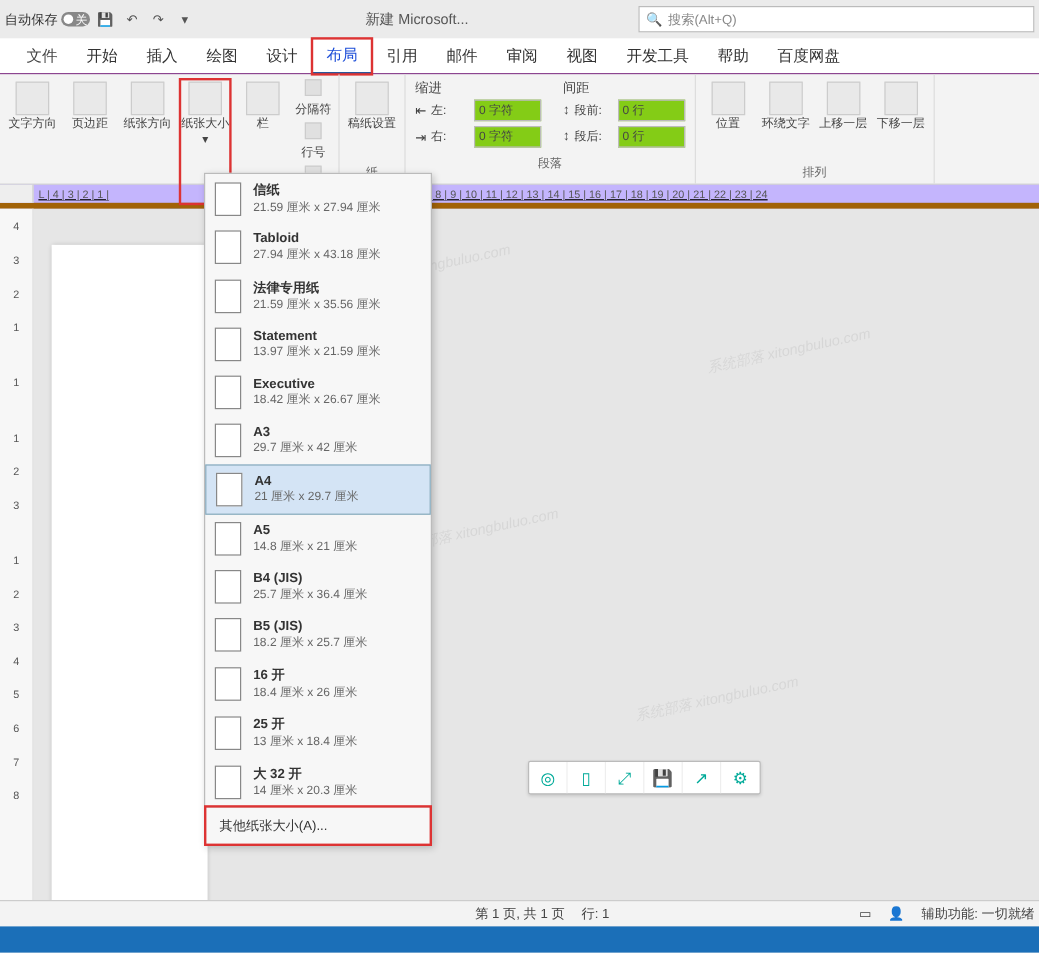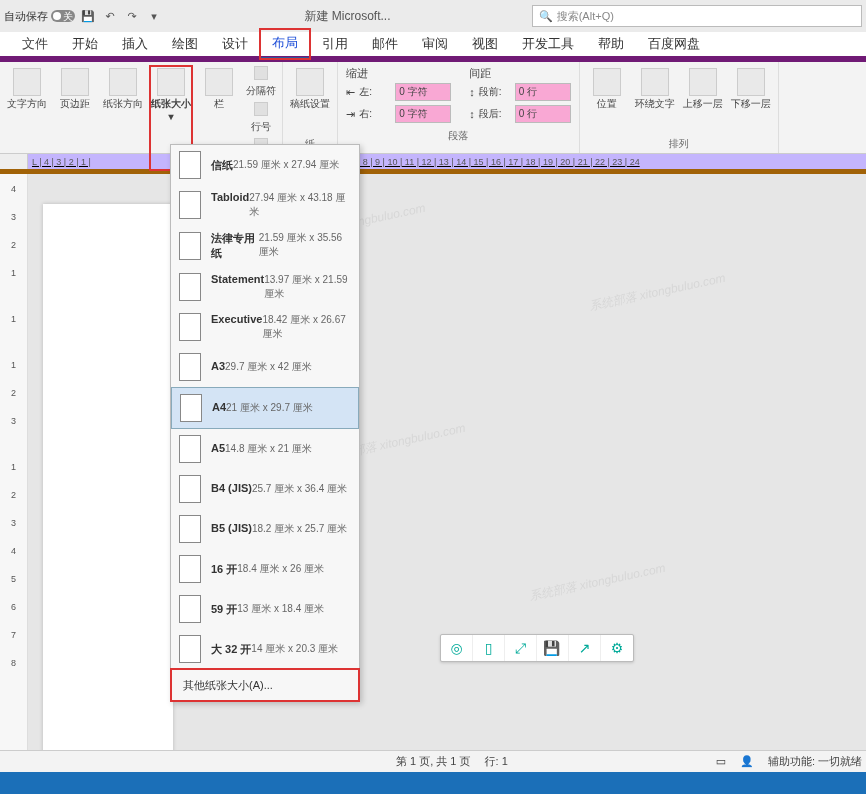--- a/index.html
+++ b/index.html
@@ -8,71 +8,71 @@
 .titlebar { height: 28px; background: #ebebeb; display: flex; align-items: center; font-size: 11px; padding: 16px 4px; }
 .titlebar-left { display: flex; align-items: center; gap: 4px; }
 .autosave { display: flex; align-items: center; gap: 3px; color: #333; }
 .toggle { width: 24px; height: 12px; background: #888; border-radius: 6px; position: relative; display: inline-block; }
 .toggle::after { content: ""; position: absolute; width: 8px; height: 8px; background: #fff; border-radius: 50%; top: 2px; left: 2px; }
 .toggle-lbl { font-size: 10px; color: #fff; margin-left: 12px; }
 .tb-icon { width: 18px; height: 18px; display: flex; align-items: center; justify-content: center; color: #555; }
 .title-center { flex: 1; text-align: center; color: #555; font-size: 12px; }
 .search-box { width: 330px; height: 22px; background: #fff; border: 1px solid #bbb; display: flex; align-items: center; padding: 0 6px; font-size: 11px; color: #888; gap: 4px; }
 
-.tabs { height: 30px; background: #fff; border-bottom: 6px solid #701a75; display: flex; align-items: center; padding-left: 10px; font-size: 13px; color: #333; }
+.tabs { height: 30px; background: #fff; border-bottom: 1px solid #701a75; display: flex; align-items: center; padding-left: 10px; font-size: 13px; color: #333; }
 .tab { padding: 0 12px; height: 30px; display: flex; align-items: center; cursor: pointer; }
 .tab.active { color: #1d4ed8; border-bottom: 2px solid #2b579a; font-weight: 500; }
 .tab.file { color: #444; }
 
 .ribbon { height: 92px; background: #f3f3f3; border-bottom: 1px solid #ccc; display: flex; font-size: 11px; color: #444; }
 .group { border-right: 1px solid #ddd; padding: 4px 6px 2px 6px; display: flex; flex-direction: column; position: relative; }
 .group-body { display: flex; gap: 6px; flex: 1; }
 .group-label { text-align: center; font-size: 10px; color: #666; margin-top: 2px; }
 .big-btn { width: 42px; display: flex; flex-direction: column; align-items: center; gap: 2px; padding-top: 2px; }
 .big-btn .ico { width: 28px; height: 28px; background: #e9e9e9; border: 1px solid #ccc; }
 .big-btn span { font-size: 10px; text-align: center; line-height: 1.1; }
 .small-stack { display: flex; flex-direction: column; gap: 4px; }
 .small-row { display: flex; align-items: center; gap: 4px; font-size: 10px; flex-direction: column; }
 .small-row .lbl-icon { width: 14px; height: 14px; background: #e0e0e0; border: 1px solid #ccc; }
 .indent-group { padding: 4px 8px 2px 8px; }
 .indent-row { display: flex; align-items: center; gap: 4px; margin-bottom: 4px; }
 .indent-row label { font-size: 10px; width: 32px; }
-.spinner { width: 56px; height: 18px; border: 1px solid #bbb; background: #f9a8d4; font-size: 10px; padding-left: 3px; display: flex; align-items: center; }
+.spinner { width: 56px; height: 18px; border: 1px solid #bbb; background: #84cc16; font-size: 10px; padding-left: 3px; display: flex; align-items: center; }
 .sub-head { font-size: 11px; color: #444; margin-bottom: 2px; }
 
 .hl-red { outline: 2px solid #d33; outline-offset: -1px; }
 
 .ruler-row { height: 20px; background: #c4b5fd; border-bottom: 5px solid #a16207; display: flex; text-decoration: underline; }
 .ruler-corner { width: 28px; background: #eee; border-right: 1px solid #ccc; }
 .ruler { flex: 1; position: relative; font-size: 9px; color: #555; white-space: nowrap; overflow: hidden; padding-left: 4px; display: flex; align-items: center; }
 
 .workspace { display: flex; height: calc(100% - 28px - 30px - 92px - 20px - 22px); position: relative; background: #e6e6e6; }
 .vruler { width: 28px; background: #f7f7f7; border-right: 1px solid #ddd; font-size: 9px; color: #555; display: flex; flex-direction: column; align-items: center; padding-top: 10px; gap: 18px; }
 .page-area { flex: 1; position: relative; overflow: hidden; }
 .page { position: absolute; top: 30px; left: 15px; width: 130px; height: 560px; background: #fff; box-shadow: 0 0 4px rgba(0,0,0,0.2); }
 
 .dropdown { position: absolute; top: 144px; left: 170px; width: 190px; background: #f7f7f7; border: 1px solid #bbb; box-shadow: 2px 2px 6px rgba(0,0,0,0.2); font-size: 11px; z-index: 50; }
 .dd-item { display: flex; align-items: center; gap: 10px; padding: 6px 8px; cursor: pointer; }
 .dd-item.selected { background: #d4e4f5; border: 1px solid #8ab; }
 .dd-thumb { width: 22px; height: 28px; border: 1px solid #888; background: #fff; flex-shrink: 0; }
-.dd-text { display: flex; flex-direction: row; }
+.dd-text { display: flex; flex-direction: column; }
 .dd-name { font-weight: bold; color: #333; }
 .dd-dim { color: #666; font-size: 10px; }
 .dd-more { padding: 8px 12px; border-top: 1px solid #ccc; color: #333; text-align: left; cursor: pointer; }
 
 .watermark { position: absolute; font-size: 12px; color: #bbb; opacity: 0.35; font-style: italic; pointer-events: none; transform: rotate(-12deg); }
 
 .floating-toolbar { position: absolute; left: 412px; top: 634px; display: flex; background: #fff; border: 1px solid #bbb; border-radius: 2px; box-shadow: 0 1px 3px rgba(0,0,0,0.15); z-index: 40; }
 .ft-btn { width: 32px; height: 26px; display: flex; align-items: center; justify-content: center; color: #0a9; border-right: 1px solid #eee; font-size: 14px; cursor: pointer; }
 .ft-btn:last-child { border-right: none; }
 
 .statusbar { position: absolute; bottom: 22px; left: 0; right: 0; height: 22px; background: #f3f3f3; border-top: 1px solid #ccc; display: flex; align-items: center; padding: 0 4px; font-size: 11px; color: #444; gap: 14px; justify-content: flex-end; }
 .taskbar { position: absolute; bottom: 0; left: 0; right: 0; height: 22px; background: #1b6fb8; }
 
-.page-size-btn { position: relative; font-weight: bold; }
+.page-size-btn { position: relative; }
 </style>
 </head>
 <body>
 
 <div class="titlebar">
   <div class="titlebar-left">
     <div class="autosave">
       <span>自动保存</span>
       <span class="toggle"><span class="toggle-lbl">关</span></span>
     </div>
@@ -334,21 +334,21 @@
     <div class="dd-item">
       <div class="dd-thumb"></div>
     <div class="dd-text">
         <div class="dd-name">16 开</div>
     <div class="dd-dim">18.4 厘米 x 26 厘米</div>
       </div>
     </div>
     <div class="dd-item">
       <div class="dd-thumb"></div>
     <div class="dd-text">
-        <div class="dd-name">59 开</div>
+        <div class="dd-name">25 开</div>
     <div class="dd-dim">13 厘米 x 18.4 厘米</div>
       </div>
     </div>
     <div class="dd-item">
       <div class="dd-thumb"></div>
     <div class="dd-text">
         <div class="dd-name">大 32 开</div>
     <div class="dd-dim">14 厘米 x 20.3 厘米</div>
       </div>
     </div>

